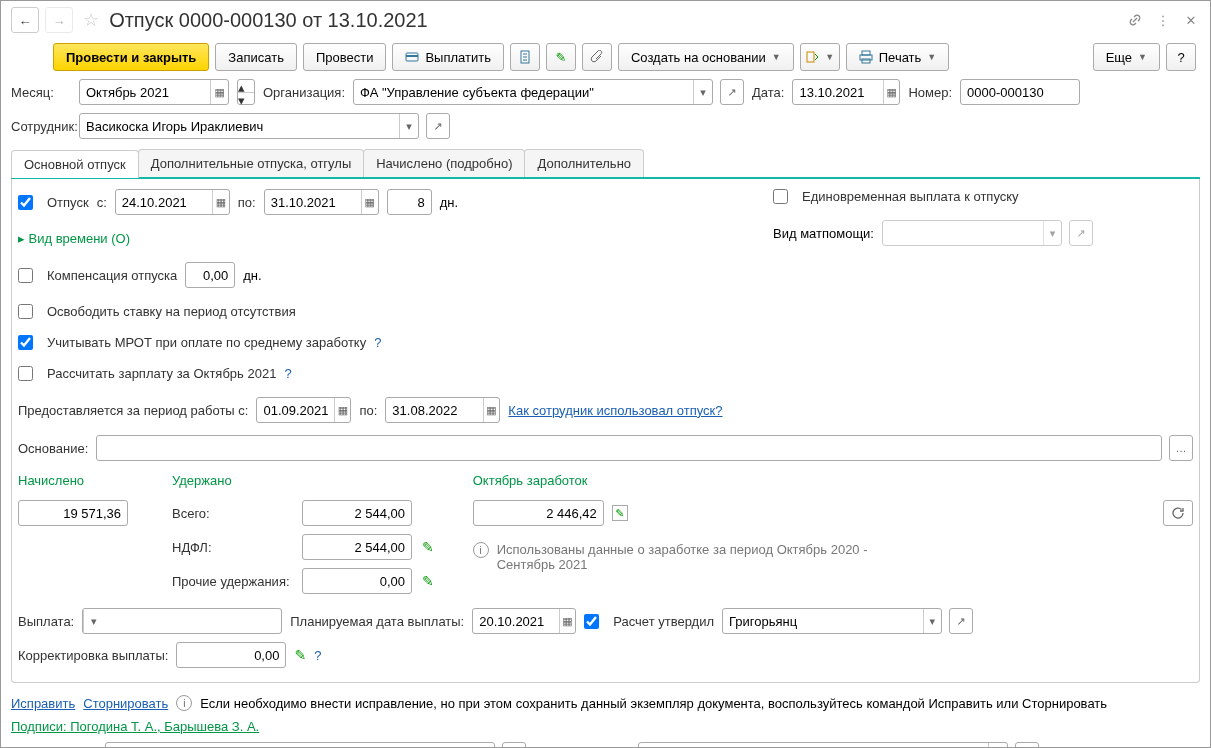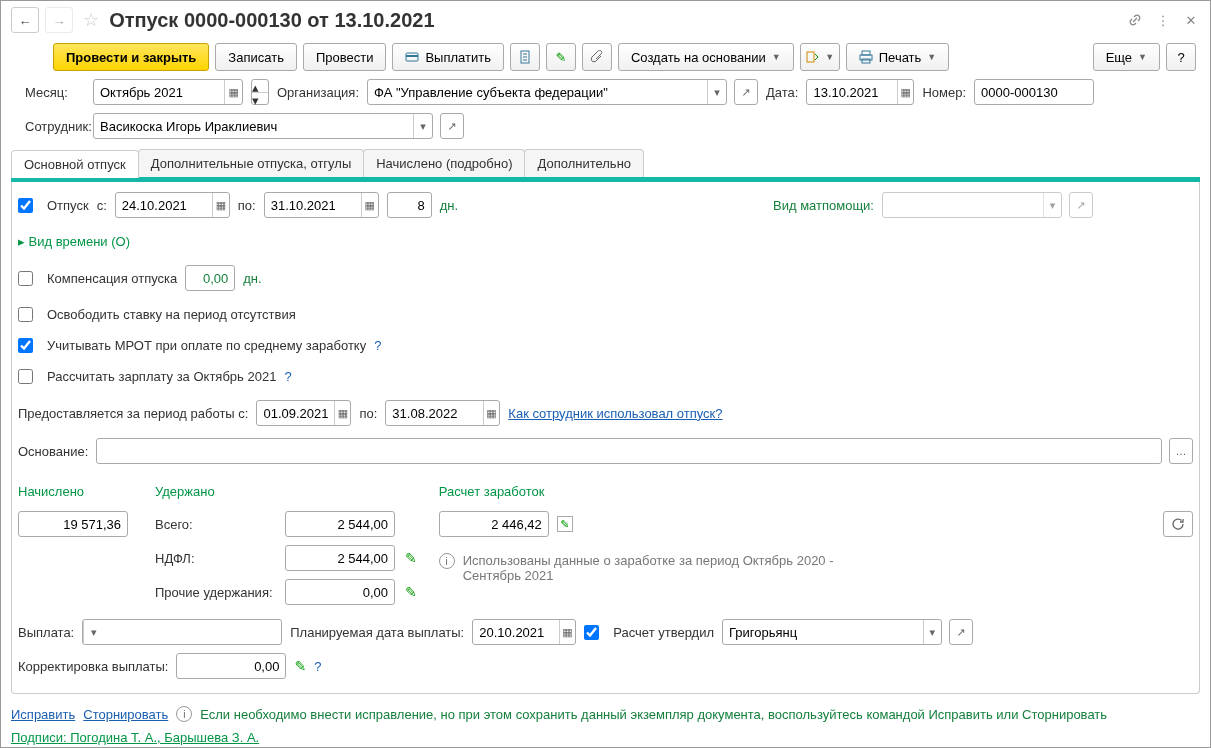--- a/index.html
+++ b/index.html
@@ -1,55 +1,55 @@
 <!DOCTYPE html>
 <html><head>
 <meta charset="utf-8">
 <style>
 * { box-sizing: border-box; margin: 0; padding: 0; }
 body { font-family: Arial, sans-serif; font-size: 13px; color: #333; background: #fff; width: 1211px; height: 748px; border: 1px solid #999; overflow: hidden; }
 .header-row { display: flex; align-items: center; padding: 6px 10px; gap: 6px; }
 .nav-btn { width: 28px; height: 26px; border: 1px solid #ccc; background: #fff; border-radius: 3px; display: flex; align-items: center; justify-content: center; cursor: pointer; }
 .star-icon { color: #ccc; font-size: 18px; margin: 0 4px; }
-.title { font-size: 20px; font-weight: bold; flex: 1; }
+.title { font-size: 20px; font-weight: normal; flex: 1; }
 .hdr-right { display: flex; gap: 10px; align-items: center; }
 .hdr-ico { width: 18px; height: 18px; color: #888; cursor: pointer; display:flex; align-items:center; justify-content:center; }
 .toolbar { display: flex; align-items: center; padding: 4px 14px; gap: 6px; flex-wrap: wrap; margin-left: 38px; }
 .btn { height: 28px; padding: 0 12px; border: 1px solid #aaa; background: linear-gradient(#fff,#f0f0f0); border-radius: 3px; cursor: pointer; font-size: 13px; display: inline-flex; align-items: center; gap: 6px; }
 .btn.primary { background: linear-gradient(#ffe65c,#ffd400); border-color: #c9a200; font-weight: bold; }
 .btn.icon-only { width: 30px; padding: 0; justify-content: center; }
 .btn .caret { font-size: 9px; color: #666; }
 .spacer-flex { flex: 1; }
-.form-row { display: flex; align-items: center; padding: 4px 24px; gap: 8px; }
+.form-row { display: flex; align-items: center; padding: 4px 10px; gap: 8px; }
 .lbl { font-size: 13px; white-space: nowrap; }
 .input-wrap { display: flex; align-items: center; border: 1px solid #aaa; border-radius: 3px; height: 26px; background: #fff; }
 .input-wrap input { border: none; outline: none; padding: 0 6px; font-size: 13px; height: 24px; background: transparent; width: 100%; }
 .input-wrap .ibtn { width: 20px; height: 24px; border-left: 1px solid #ccc; display: flex; align-items: center; justify-content: center; cursor: pointer; color: #666; font-size: 11px; }
 .ext-btn { width: 24px; height: 26px; border: 1px solid #aaa; border-radius: 3px; background: #fff; display: flex; align-items: center; justify-content: center; cursor: pointer; margin-left: -1px; color:#666; font-size:11px; }
-.tabs { display: flex; border-bottom: 5px solid #14b8a6; margin: 6px 10px 0; }
+.tabs { display: flex; border-bottom: 2px solid #14b8a6; margin: 6px 10px 0; }
 .tab { padding: 6px 12px; border: 1px solid #ccc; border-bottom: none; background: #f5f5f5; margin-right: -1px; border-radius: 4px 4px 0 0; cursor: pointer; }
 .tab.active { background: #fff; position: relative; top: 1px; }
 .tab-body { border: 1px solid #ccc; border-top: none; margin: 0 10px; padding: 10px 6px 6px; border-radius: 0 0 4px 4px; }
 .chk { width: 15px; height: 15px; margin-right: 6px; }
 .row { display: flex; align-items: center; gap: 8px; margin-bottom: 8px; flex-wrap: wrap; }
 .green-link { color: #009646; cursor: pointer; display: inline-flex; align-items: center; gap: 4px; }
 .blue-link { color: #1a5fb4; text-decoration: underline; cursor: pointer; }
 .help-q { color: #1a5fb4; cursor: pointer; }
 .two-col { display: flex; gap: 40px; }
 .col { display: flex; flex-direction: column; gap: 8px; }
 .num-input { text-align: right; }
 .section-head { color: #009646; font-size: 13px; margin-bottom: 4px; }
 .pencil { color: #090; cursor: pointer; font-size: 14px; }
 .pencil-multi { width:16px; height:16px; border:1px solid #aaa; display:inline-flex; align-items:center; justify-content:center; }
 .info-row { display: flex; align-items: flex-start; gap: 8px; color: #777; max-width: 420px; }
 .info-ico { width: 16px; height: 16px; border: 1px solid #999; border-radius: 50%; display: flex; align-items: center; justify-content: center; font-size: 10px; color: #666; flex-shrink: 0; }
 .refresh { width: 30px; height: 26px; border: 1px solid #aaa; border-radius: 3px; display: flex; align-items: center; justify-content: center; cursor: pointer; }
 .footer-sec { padding: 6px 10px; }
-.gray-txt { color: #15803d; }
-.summary-block { display:flex; gap:22px; align-items:flex-start; margin-top:20px; }
+.gray-txt { color: #000000; }
+.summary-block { display:flex; gap:39px; align-items:flex-start; margin-top:12px; }
 .sum-col { display:flex; flex-direction:column; gap:8px; }
 .sum-label-val { display:flex; align-items:center; gap:10px; }
 .sum-label-val .lbl2 { width: 120px; }
 svg { display:block; }
 </style>
 </head>
 <body>
 
 <div class="header-row">
   <div class="nav-btn">←</div>
@@ -223,20 +223,24 @@
         <span class="lbl">по:</span>
         <div class="input-wrap" style="width:115px">
             <input value="31.08.2022" style="">
             <span class="ibtn">▦</span>
           </div>
         <span class="blue-link">Как сотрудник использовал отпуск?</span>
       </div>
     </div>
     <div class="col" style="width:420px">
       <div class="row">
+        <input type="checkbox" class="chk" style="">
+        <span>Единовременная выплата к отпуску</span>
+      </div>
+      <div class="row">
         <span class="lbl gray-txt">Вид матпомощи:</span>
         <div class="input-wrap" style="width:180px;opacity:.6">
             <input disabled="" style="">
             <span class="ibtn">▾</span>
           </div>
         <div class="ext-btn" style="opacity:.6">↗</div>
       </div>
     </div>
   </div>
   <div class="row" style="margin-top:4px">
@@ -271,23 +275,23 @@
       </div>
       <div class="sum-label-val">
         <span class="lbl2">Прочие удержания:</span>
         <div class="input-wrap" style="width:110px">
             <input class="num-input" value="0,00" style="">
           </div>
         <span class="pencil">✎</span>
       </div>
     </div>
     <div class="sum-col" style="flex:1">
-      <div class="section-head">Расчет заработок</div>
-      <div class="row">
-        <div class="input-wrap" style="width:110px">
+      <div class="section-head">Октябрь заработок</div>
+      <div class="row">
+        <div class="input-wrap" style="width:131px">
             <input class="num-input" value="2 446,42" style="">
           </div>
         <span class="pencil-multi">
             <span style="color:#090;font-size:11px">✎</span>
           </span>
         <div class="spacer-flex"></div>
         <div class="refresh">
             <svg width="14" height="14" viewBox="0 0 14 14">
               <path d="M12 7a5 5 0 1 1-1.5-3.5M12 2v3h-3" stroke="#666" fill="none" stroke-width="1.3"></path>
             </svg>

